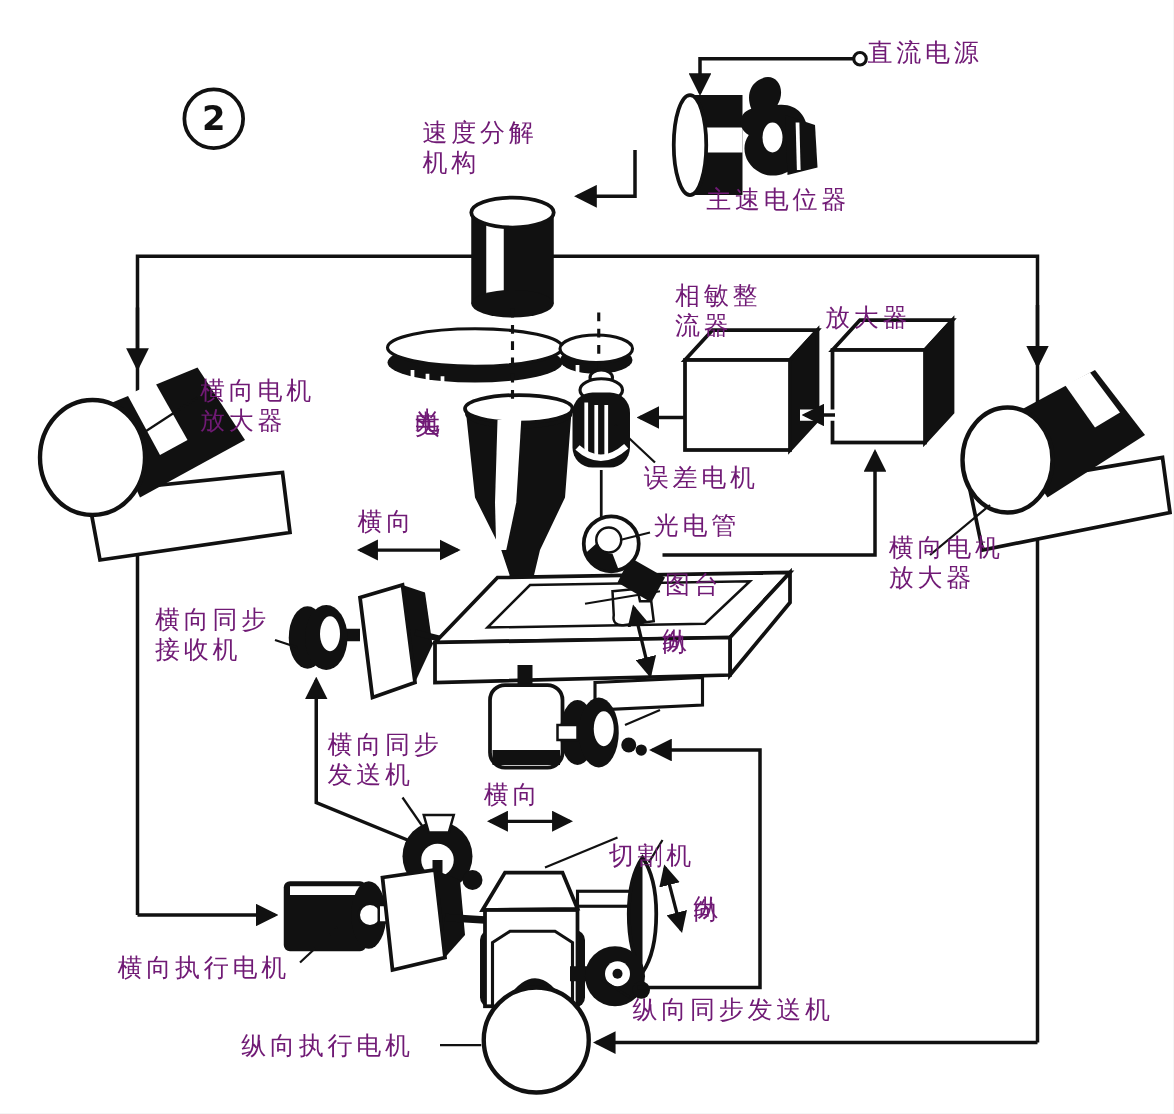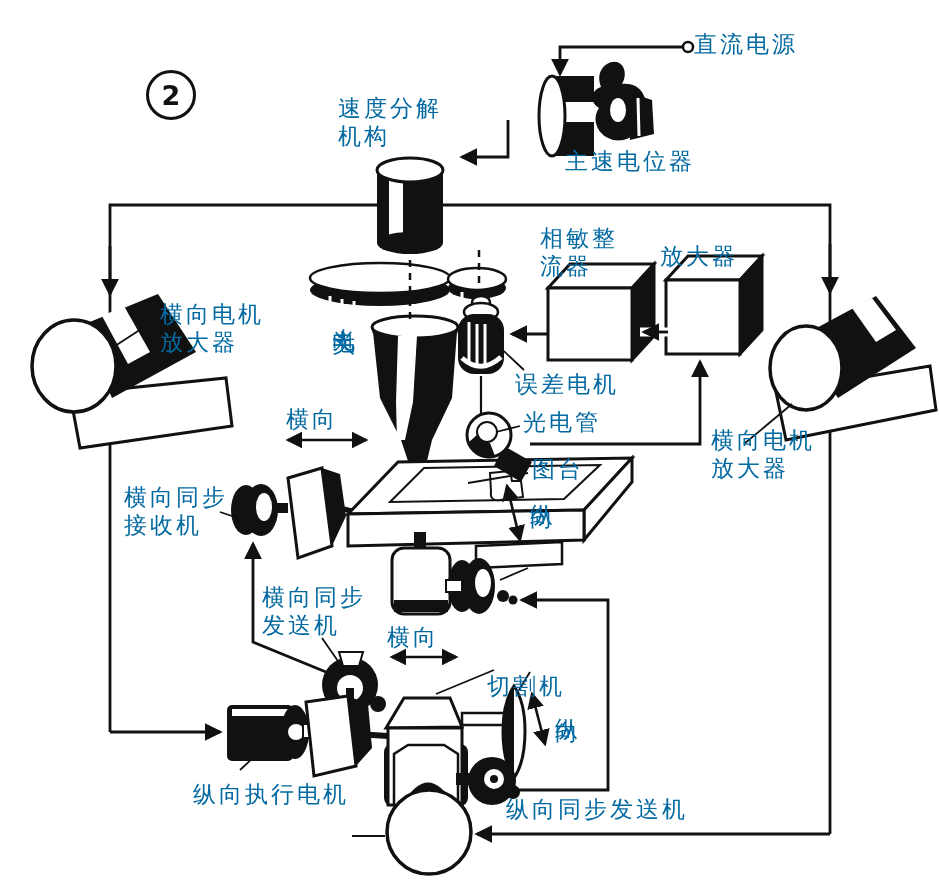--- a/index.html
+++ b/index.html
@@ -3,22 +3,22 @@
 <meta charset="utf-8">
 <style>
   html,body{margin:0;padding:0;background:#e8e8e8;}
   #stage{
     position:relative;width:939px;height:891px;margin:0 auto;
     background:#ffffff;overflow:hidden;
     font-family:"DejaVu Sans",sans-serif;color:#111;
   }
   #draw{position:absolute;left:0;top:0;}
   .lb{
-    position:absolute;font-size:23px;line-height:1.22;letter-spacing:3px;
-    font-weight:500;color:#0369a1;white-space:pre-line;
+    position:absolute;font-size:20px;line-height:1.22;letter-spacing:3px;
+    font-weight:500;color:#701a75;white-space:pre-line;
   }
   .v{
     writing-mode:vertical-rl;text-orientation:upright;letter-spacing:2px;
   }
   .badge{
     position:absolute;left:146px;top:70px;width:44px;height:44px;
     border:3.5px solid #111;border-radius:50%;
     display:flex;align-items:center;justify-content:center;
     font-size:27px;font-weight:600;
   }
@@ -264,16 +264,17 @@
 放大器</div>
 <div class="lb" style="left:532px;top:455px;">图台</div>
 <div class="lb v" style="left:528px;top:486px;">纵向</div>
 <div class="lb" style="left:124px;top:483px;">横向同步
 接收机</div>
 <div class="lb" style="left:262px;top:583px;">横向同步
 发送机</div>
 <div class="lb" style="left:387px;top:623px;">横向</div>
 <div class="lb" style="left:487px;top:641px;margin-top:31px;">切割机</div>
 <div class="lb v" style="left:553px;top:700px;">纵向</div>
+<div class="lb" style="left:94px;top:762px;">横向执行电机</div>
 <div class="lb" style="left:506px;top:795px;">纵向同步发送机</div>
-<div class="lb" style="left:193px;top:780px;">纵向执行电机</div>
+<div class="lb" style="left:193px;top:824px;">纵向执行电机</div>
 
 </div>
 
 </body></html>

